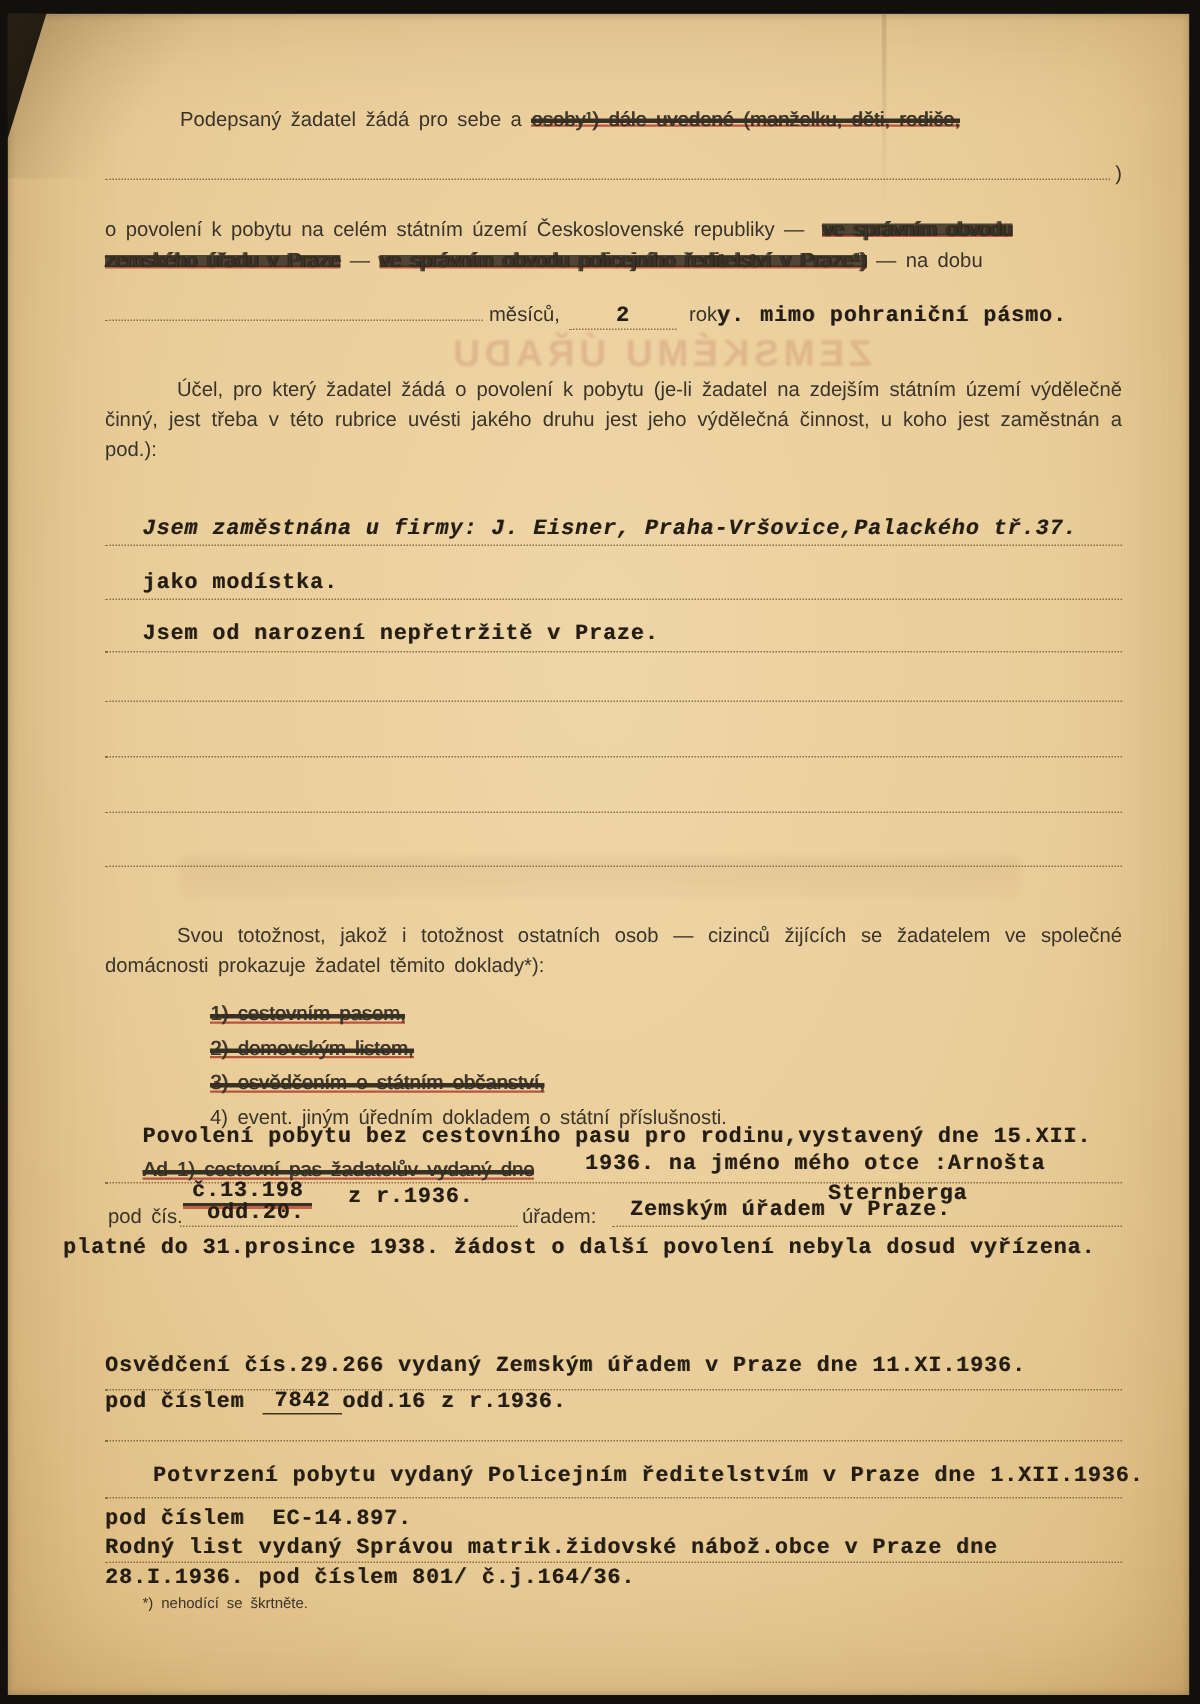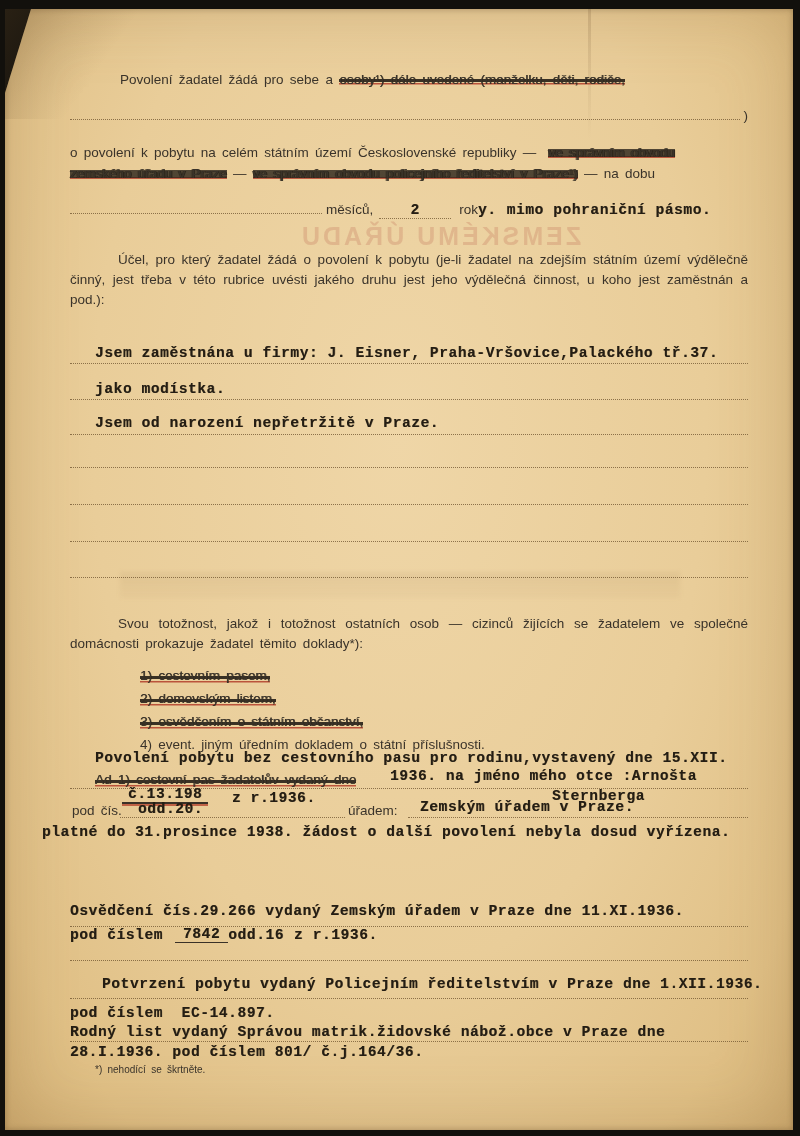--- a/index.html
+++ b/index.html
@@ -57,21 +57,21 @@
   <div class="paper"></div>
   <div class="crease-tl"></div>
   <div class="crease-v"></div>
   <div class="smudge"></div>
 
   <div class="watermark">ZEMSKÉMU ÚŘADU</div>
 
   <div class="content">
 
     <div class="abs printed" style="top:70px;left:120px;">
-      <span>Povolení žadatel žádá pro sebe a</span>
+      <span>Podepsaný žadatel žádá pro sebe a</span>
       <span class="struck">osoby¹) dále uvedené (manželku, děti, rodiče,</span>
     </div>
 
     <div class="abs flexline" style="top:106px;left:70px;width:678px;">
       <span class="leader" style="flex:1;"></span>
       <span class="printed" style="margin-left:4px;">)</span>
     </div>
 
     <div class="abs printed" style="top:143px;left:70px;">
       <span>o povolení k pobytu na celém státním území Československé republiky —</span>
@@ -89,21 +89,21 @@
       <span class="leader" style="width:252px;"></span>
       <span class="printed" style="margin:0 6px 0 4px;">měsíců,</span>
       <span class="leader typed" style="width:72px;text-align:center;">2</span>
       <span class="printed" style="margin:0 0 0 8px;">rok</span>
       <span class="typed">y.</span>
       <span class="typed" style="margin-left:10px;">mimo pohraniční pásmo.</span>
     </div>
 
     <div class="abs printed para" style="top:250px;left:70px;width:678px;">Účel, pro který žadatel žádá o povolení k pobytu (je-li žadatel na zdejším státním území výdělečně činný, jest třeba v této rubrice uvésti jakého druhu jest jeho výdělečná činnost, u koho jest zaměstnán a pod.):</div>
 
-    <div class="abs typed" style="top:345px;left:95px;">Jsem zaměstnána u firmy: J. Eisner, Praha-Vršovice,Palackého tř.37.</div>
+    <div class="abs typed" style="top:345px;left:95px;font-style:italic;">Jsem zaměstnána u firmy: J. Eisner, Praha-Vršovice,Palackého tř.37.</div>
     <div class="rule" style="top:363px;left:70px;width:678px;"></div>
 
     <div class="abs typed" style="top:381px;left:95px;">jako modístka.</div>
     <div class="rule" style="top:399px;left:70px;width:678px;"></div>
 
     <div class="abs typed" style="top:415px;left:95px;">Jsem od narození nepřetržitě v Praze.</div>
     <div class="rule" style="top:434px;left:70px;width:678px;"></div>
 
     <div class="rule" style="top:467px;left:70px;width:678px;"></div>
     <div class="rule" style="top:504px;left:70px;width:678px;"></div>

